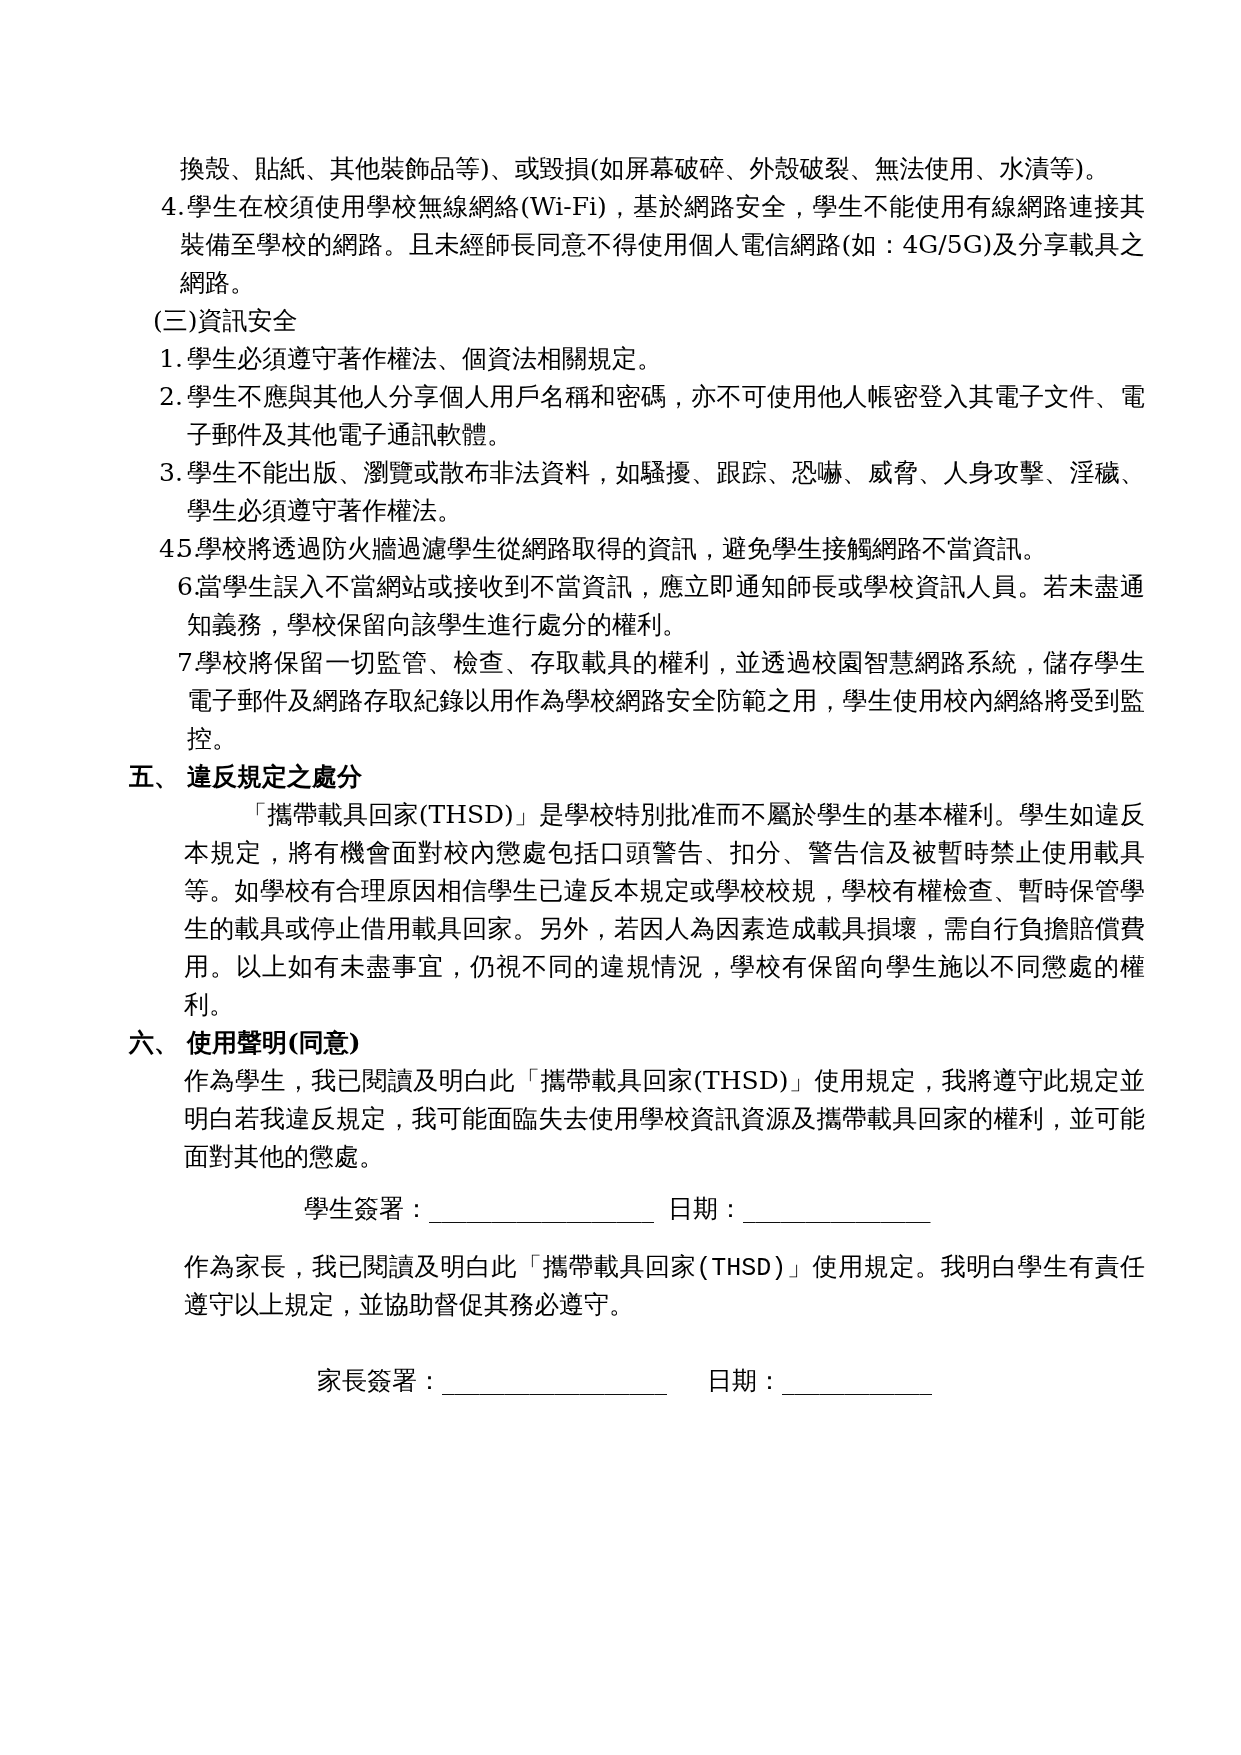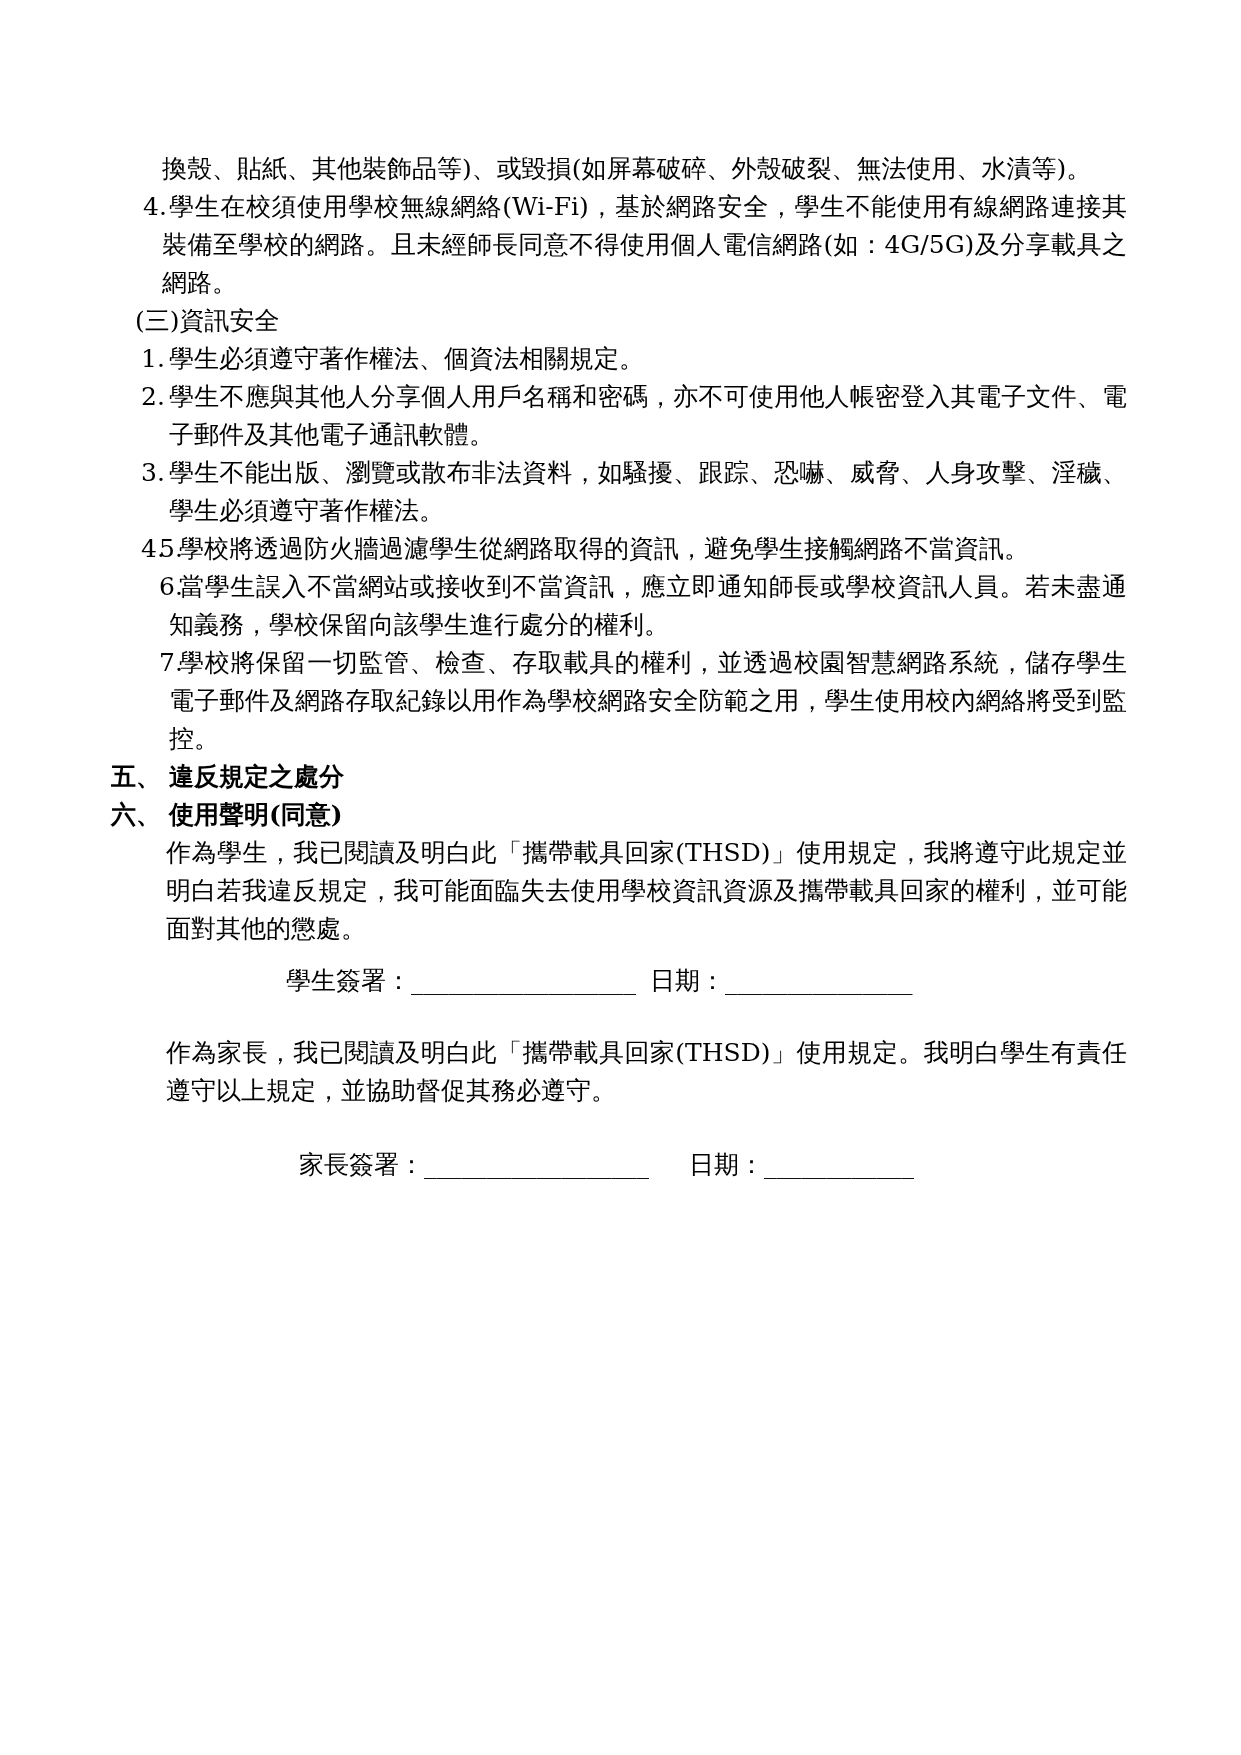--- a/index.html
+++ b/index.html
@@ -9,21 +9,21 @@
     height:1755px;
     background:#ffffff;
     color:#000000;
     font-family:"DejaVu Serif","Liberation Serif",serif;
     font-size:25px;
     line-height:38px;
     overflow:hidden;
   }
   .content{
     position:absolute;
-    left:111px;
+    left:129px;
     top:150px;
     width:1016px;
   }
   .justify{text-align:justify;}
   
   .cont-line{padding-left:51px;}
   
   .item{position:relative;}
   .item .num{position:absolute;top:0;}
   .item-top{padding-left:51px;text-indent:7px;}
@@ -35,21 +35,21 @@
   .itemA .num{left:30px;}
   
   .itemB{padding-left:58px;text-indent:10px;}
   .itemB .num{left:38px;}
   
   .sec-heading{position:relative;padding-left:58px;font-weight:bold;}
   .sec-heading .secnum{position:absolute;left:0;top:0;}
   
   .body-first-indent{padding-left:55px;text-indent:58px;}
   .body-plain{padding-left:55px;}
-  .body-parent{margin-top:34px;}
+  .body-parent{margin-top:22px;font-family:Liberation Mono, monospace;}
   
   .sig-row{margin-top:14px;margin-left:175px;white-space:nowrap;}
   .sig-row-parent{margin-top:36px;margin-left:188px;}
   .date-label{margin-left:14px;font-family:Liberation Serif, serif;}
   .date-label-parent{margin-left:40px;}
   .blank{letter-spacing:0;text-align:center;}
 </style>
 </head>
 <body>
 
@@ -90,20 +90,21 @@
     </div>
     <div class="item itemB justify">
       <span class="num">7.</span>
       <span>學校將保留一切監管、檢查、存取載具的權利，並透過校園智慧網路系統，儲存學生電子郵件及網路存取紀錄以用作為學校網路安全防範之用，學生使用校內網絡將受到監控。</span>
     </div>
 
     <div class="sec-heading">
       <span class="secnum">五、</span>
       <span>違反規定之處分</span>
     </div>
+    <div class="body-first-indent justify">「攜帶載具回家(THSD)」是學校特別批准而不屬於學生的基本權利。學生如違反本規定，將有機會面對校內懲處包括口頭警告、扣分、警告信及被暫時禁止使用載具等。如學校有合理原因相信學生已違反本規定或學校校規，學校有權檢查、暫時保管學生的載具或停止借用載具回家。另外，若因人為因素造成載具損壞，需自行負擔賠償費用。以上如有未盡事宜，仍視不同的違規情況，學校有保留向學生施以不同懲處的權利。</div>
 
     <div class="sec-heading">
       <span class="secnum">六、</span>
       <span>使用聲明(同意)</span>
     </div>
     <div class="body-plain justify">作為學生，我已閱讀及明白此「攜帶載具回家(THSD)」使用規定，我將遵守此規定並明白若我違反規定，我可能面臨失去使用學校資訊資源及攜帶載具回家的權利，並可能面對其他的懲處。</div>
 
     <div class="sig-row">
       <span>學生簽署：</span><span class="blank">__________________</span><span class="date-label">日期：</span><span class="blank">_______________</span>
     </div>

